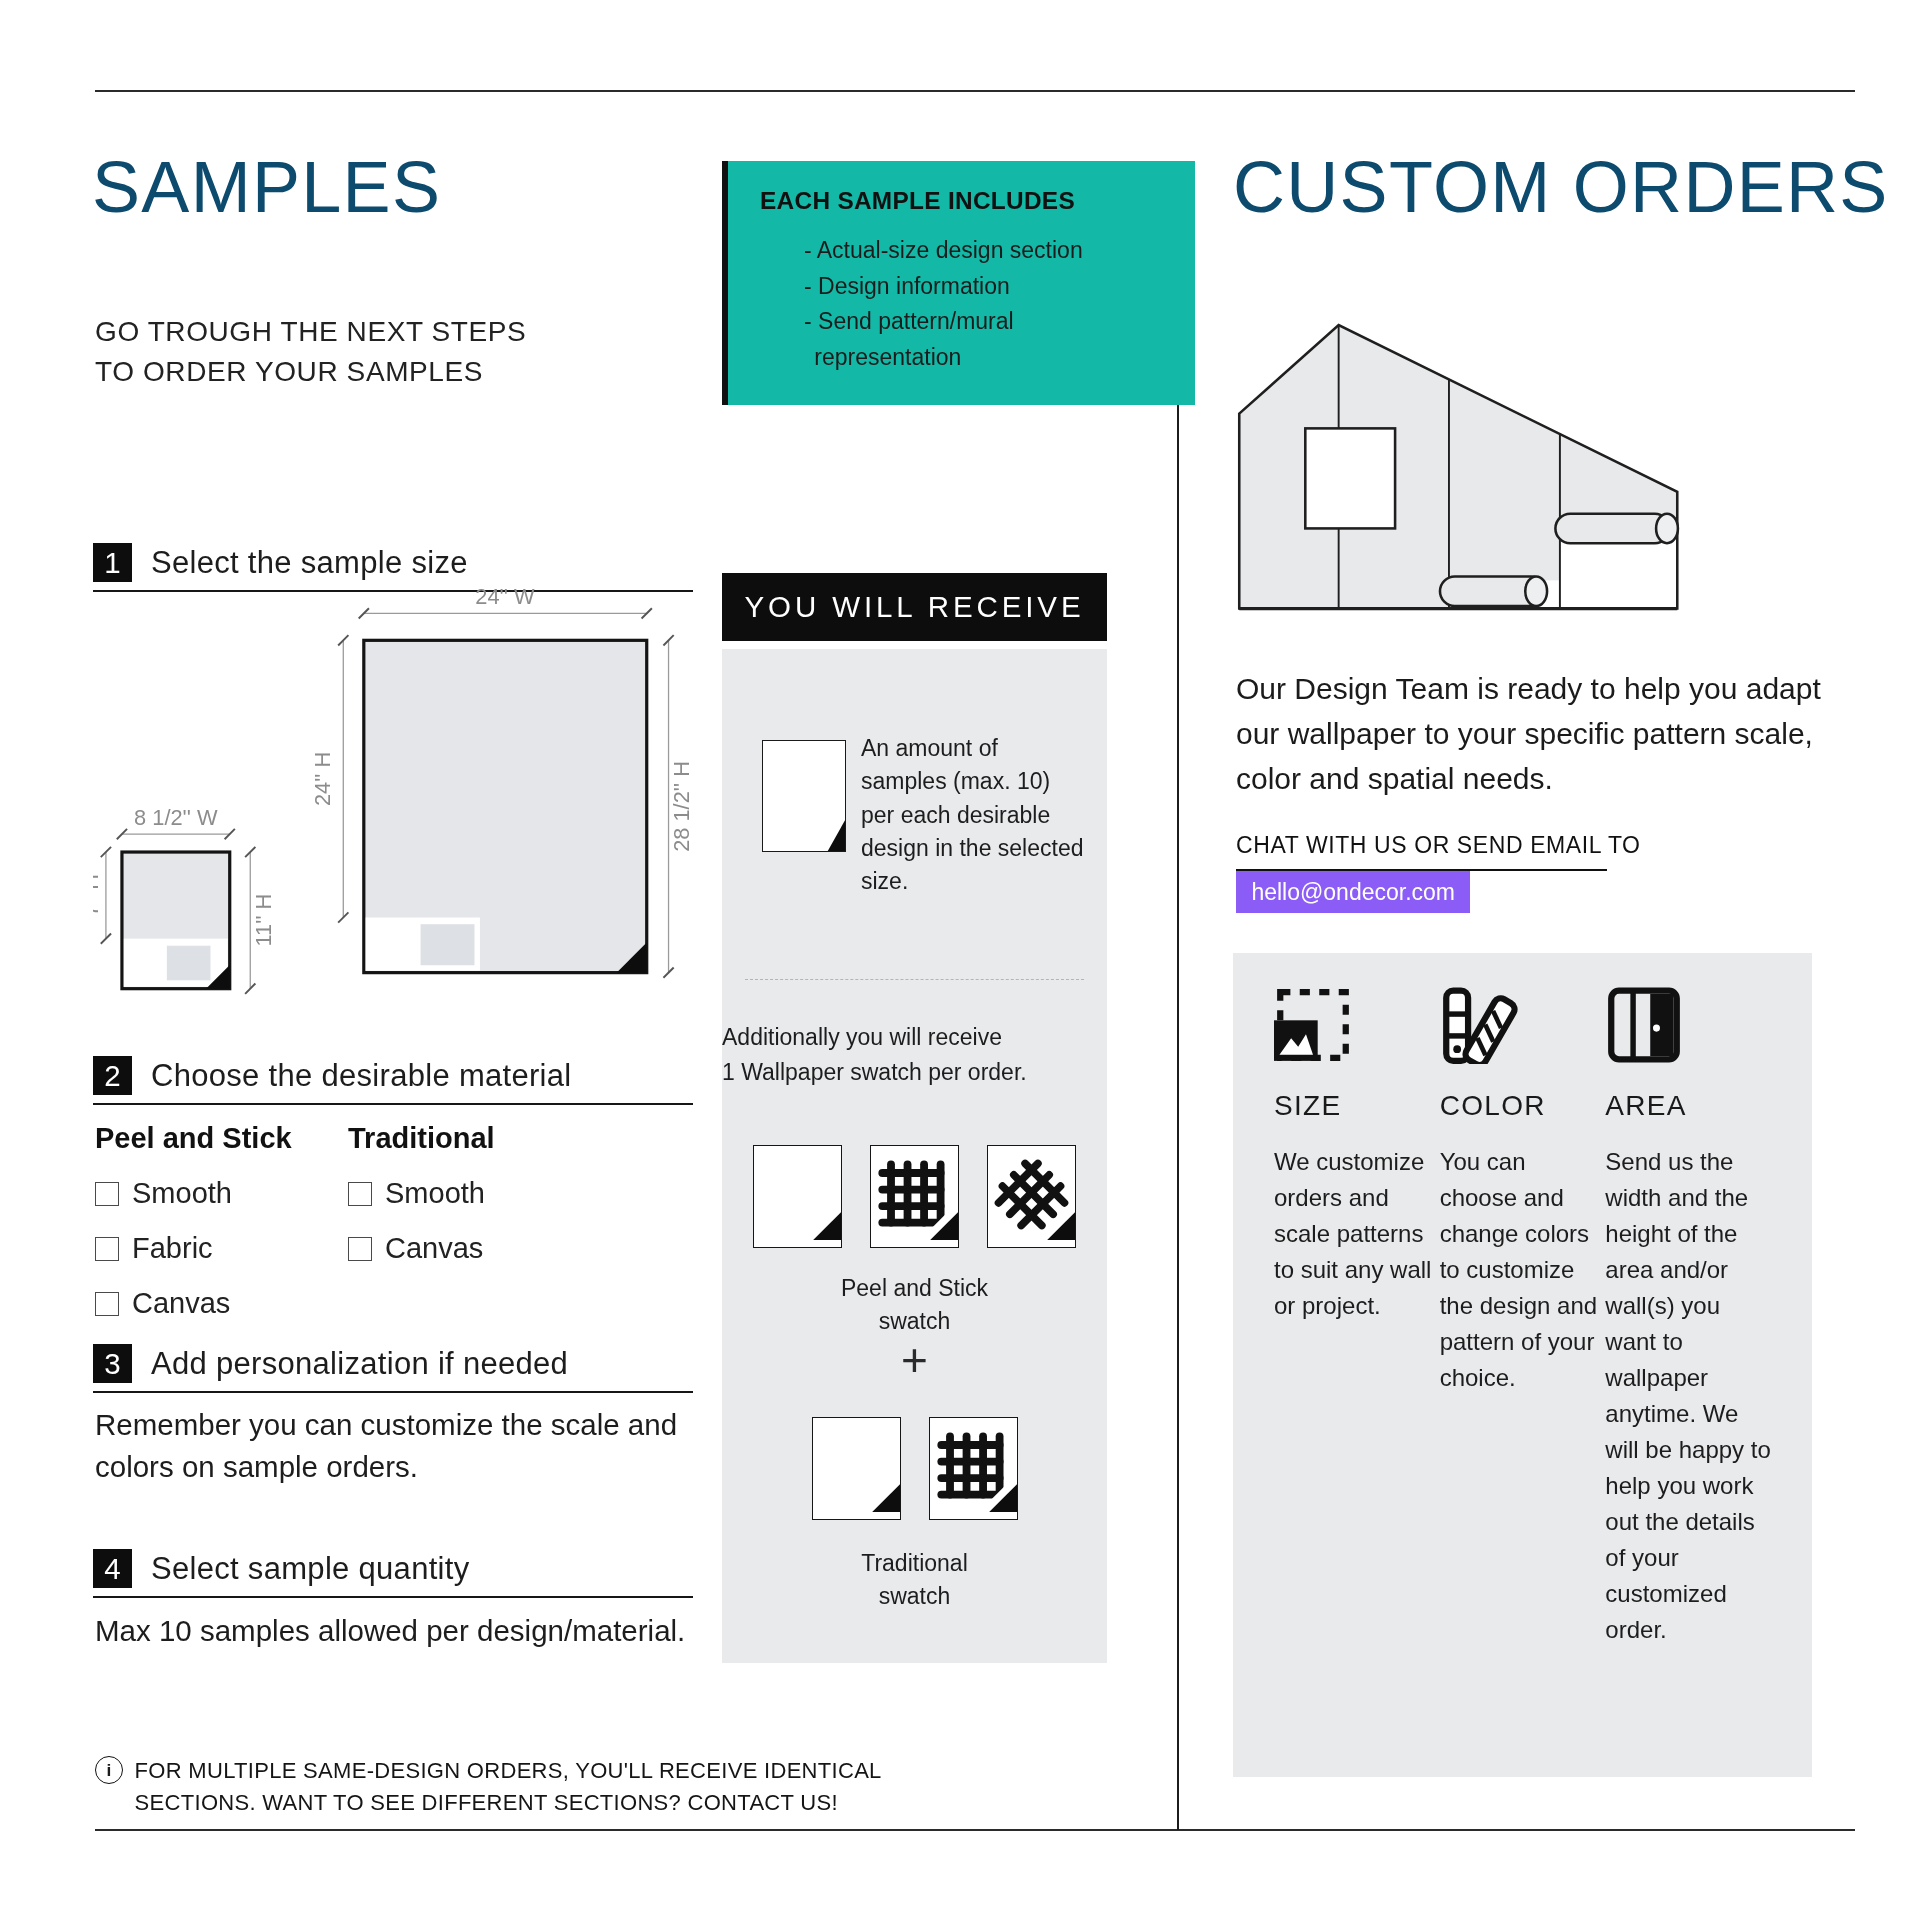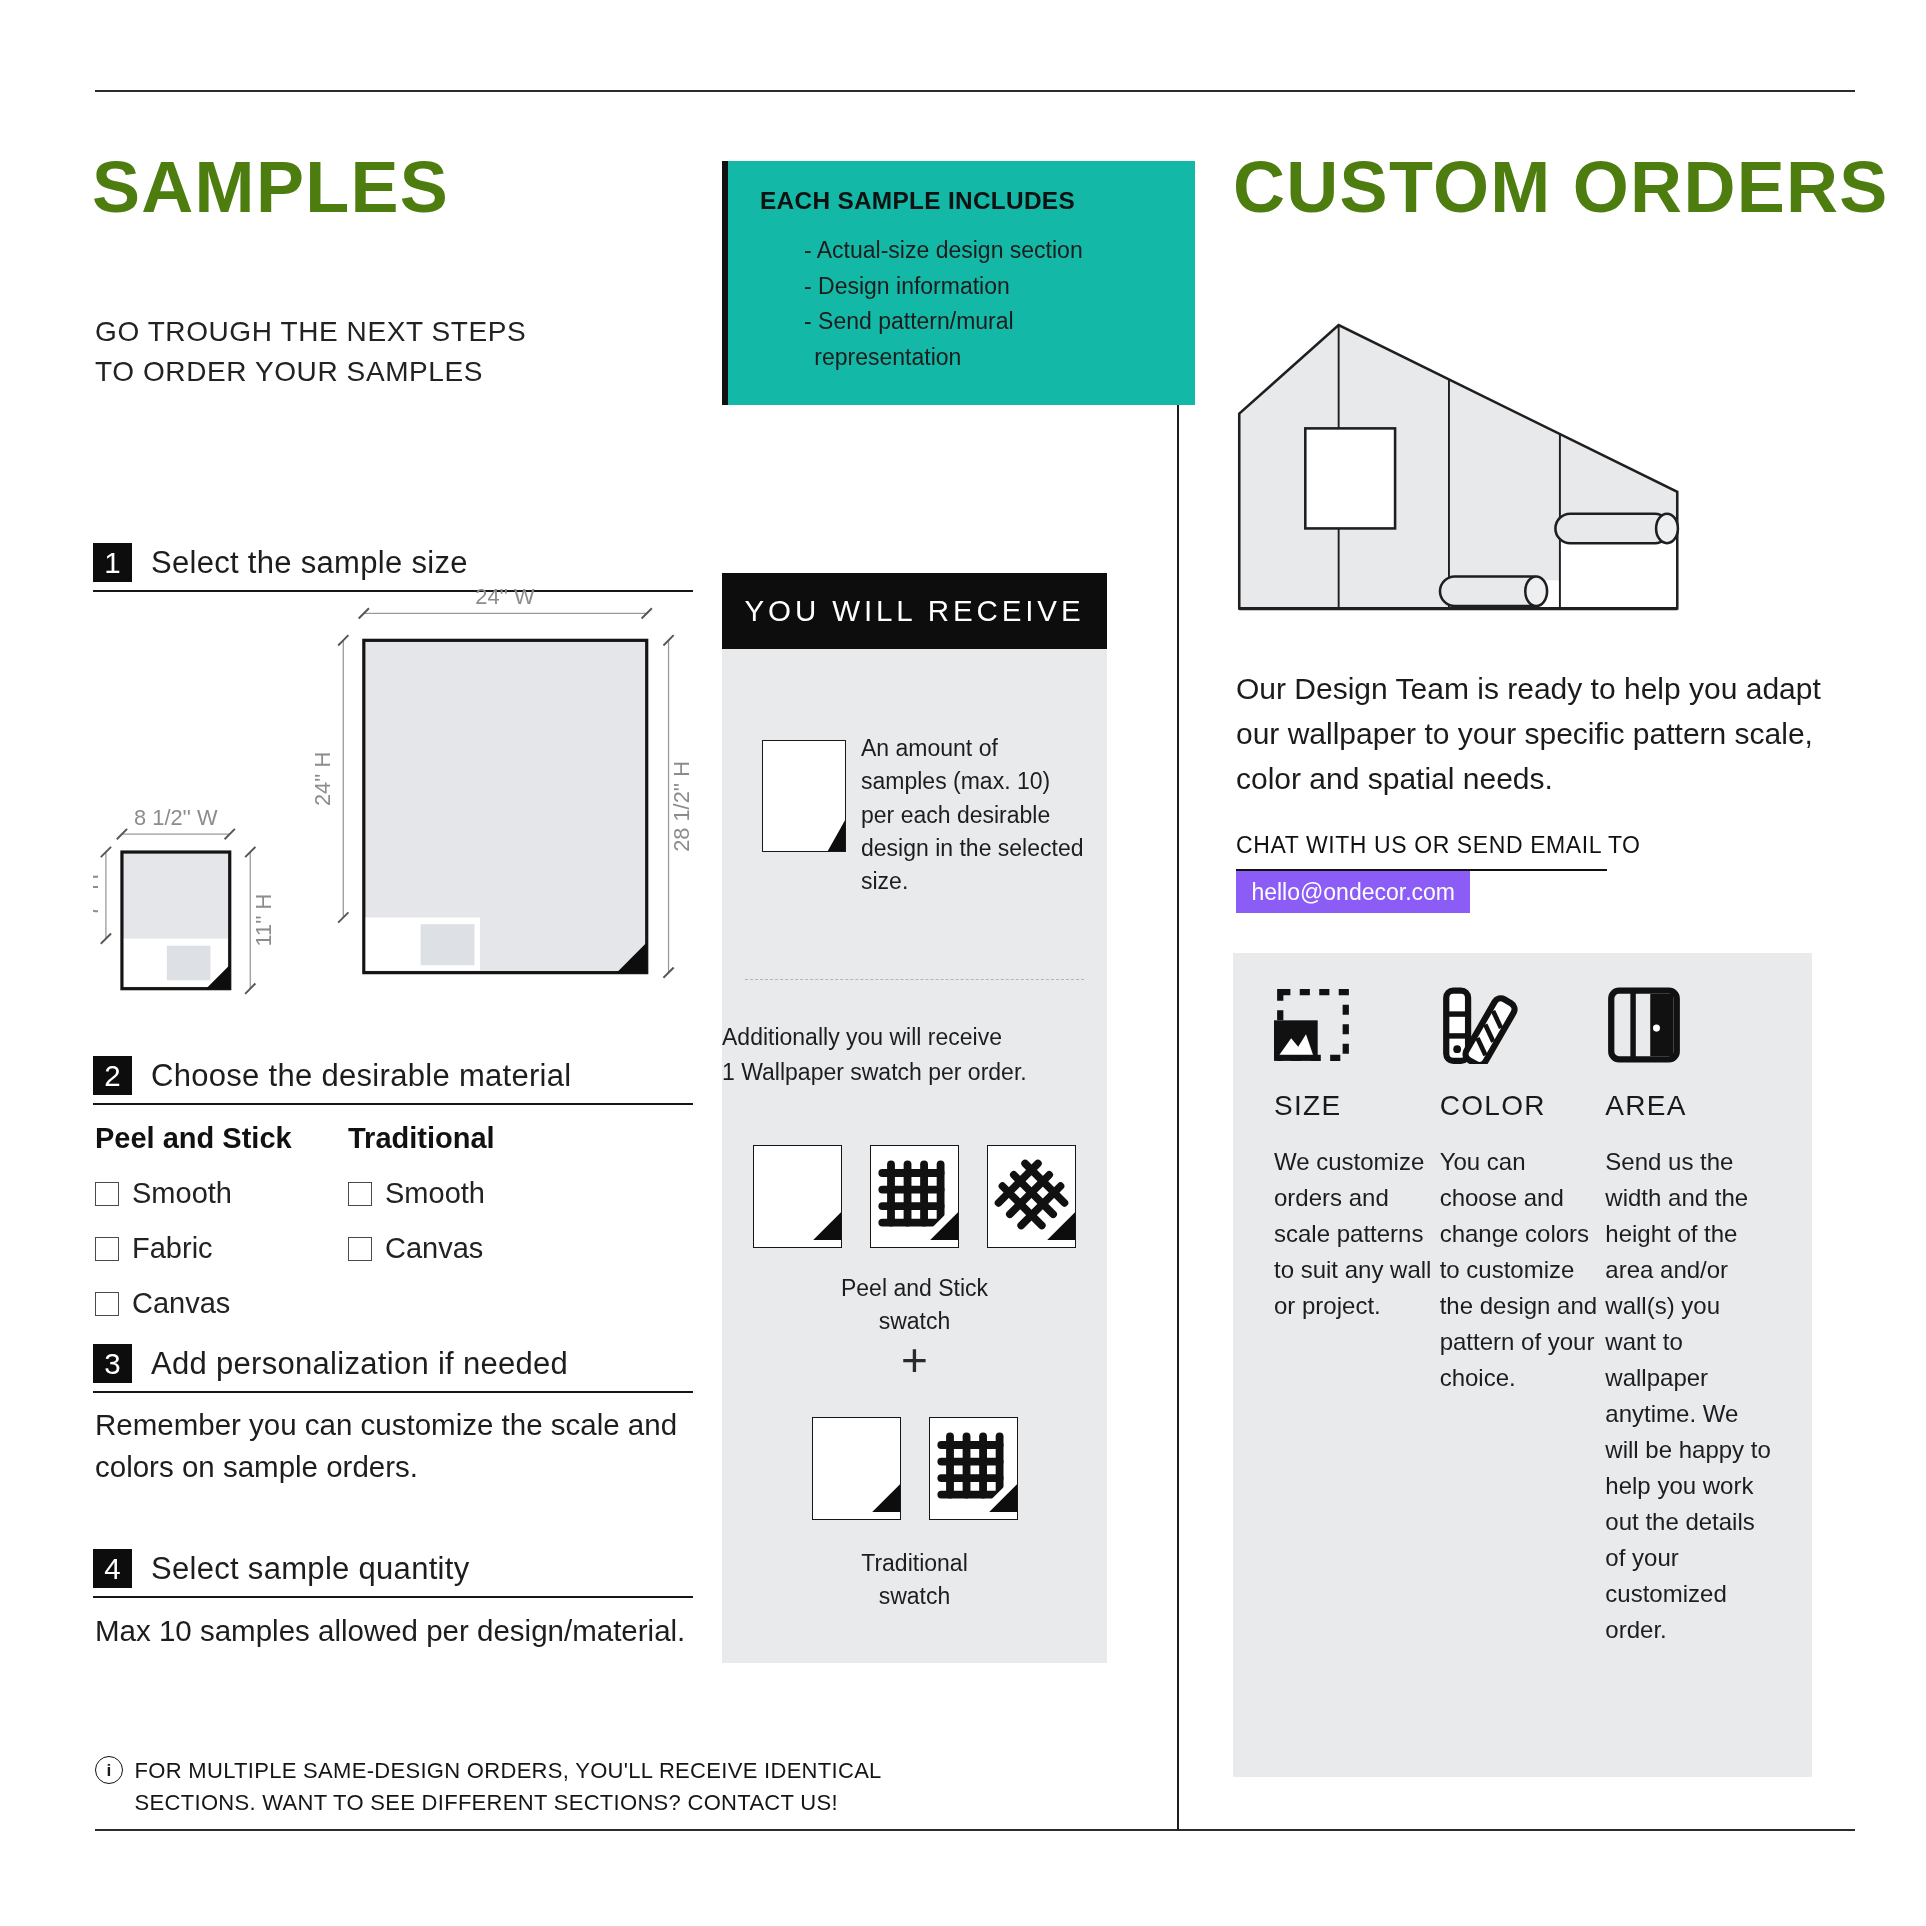--- a/index.html
+++ b/index.html
@@ -3,21 +3,21 @@
 <meta charset="utf-8">
 <style>
   html,body{margin:0;padding:0;background:#fff;}
   .page{position:relative;width:1926px;height:1926px;background:#ffffff;
         font-family:"Liberation Sans","DejaVu Sans",sans-serif;color:#1c1c1c;overflow:hidden;}
   .abs{position:absolute;}
   .hr{position:absolute;height:1.9px;background:#2b2b2b;}
   .vr{position:absolute;width:1.9px;background:#1c1c1c;}
 
   
-  .h1{font-size:72px;font-weight:700;letter-spacing:1.3px;color:#4d7c0f;}
+  .h1{font-size:72px;font-weight:400;letter-spacing:1.3px;color:#0c4a6e;}
   .subtitle{font-size:28px;line-height:1.42;letter-spacing:0.6px;color:#222;}
 
   
   .step{position:absolute;left:93px;width:600px;border-bottom:2.6px solid #161616;
         display:flex;align-items:center;gap:19px;padding-bottom:7.7px;}
   .stepnum{width:39px;height:39px;background:#0d0d0d;color:#fff;font-size:29.5px;
            display:flex;align-items:center;justify-content:center;flex:0 0 auto;}
   .steplabel{font-size:31px;color:#1d1d1d;letter-spacing:0.3px;}
 
   .body-text{font-size:29.5px;line-height:1.42;color:#1d1d1d;}
@@ -35,21 +35,21 @@
   .foot-text{font-size:22px;line-height:1.45;letter-spacing:0.3px;color:#151515;}
 
   
   .includes{left:722px;top:161px;width:473px;box-sizing:border-box;background:#14b8a6;
             border-left:6.4px solid #111;padding:26px 28px 29.5px 32px;}
   .includes-title{font-size:24.4px;font-weight:700;letter-spacing:0.3px;margin-bottom:18px;color:#111;}
   .includes-item{font-size:23px;line-height:1.55;color:#1d1d1d;margin-left:44px;}
   .includes-item.cont{padding-left:10.3px;}
 
   
-  .receive-bar{left:722px;top:573px;width:385px;height:76px;background:#0d0d0d;color:#fff;
+  .receive-bar{left:722px;top:573px;width:385px;height:68px;background:#0d0d0d;color:#fff;
                display:flex;align-items:center;justify-content:center;font-size:29.5px;letter-spacing:3.9px;}
   .receive-panel{left:722px;top:649px;width:385px;height:1014px;background:#e9eaec;}
   .page-icon{position:absolute;left:40px;top:91px;width:82px;height:110px;background:#fff;
              border:1.9px solid #1a1a1a;}
   .amount-text{position:absolute;left:139px;top:83px;width:225px;font-size:23px;line-height:1.45;color:#1d1d1d;}
   .dashed{position:absolute;left:23px;right:23px;border-top:1.3px dashed #b5b5b5;}
   .centered-note{position:absolute;left:0;right:0;text-align:left;font-size:23px;line-height:1.5;color:#1d1d1d;}
   .swatch-row{position:absolute;left:0;right:0;display:flex;justify-content:center;gap:28px;}
   .swatch{width:87px;height:101px;background:#fff;border:1.9px solid #161616;display:block;}
   .swatch svg{display:block;width:100%;height:100%;}

